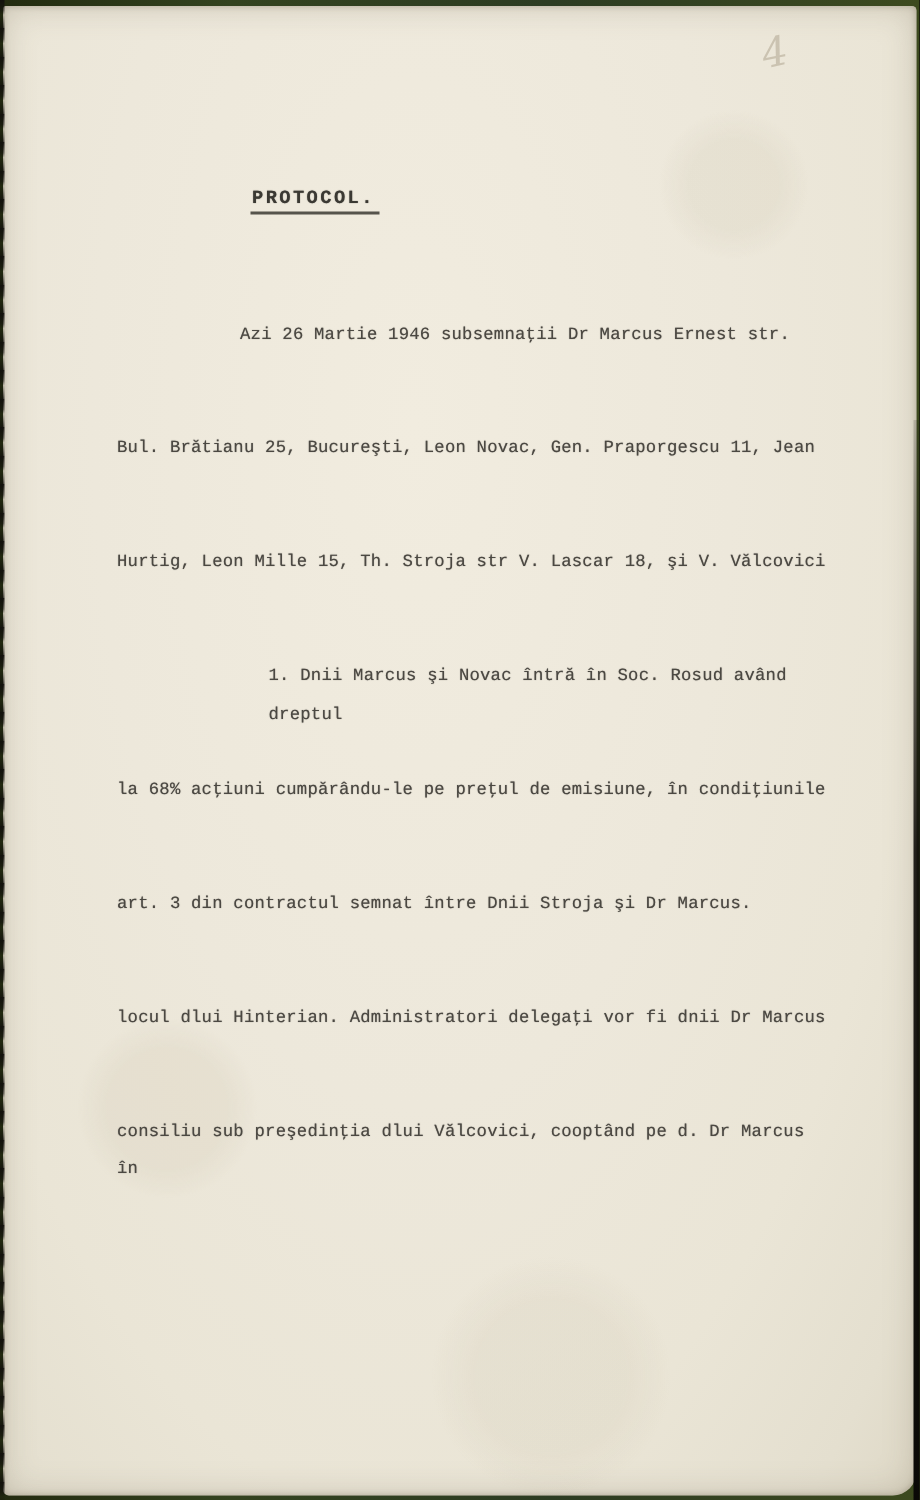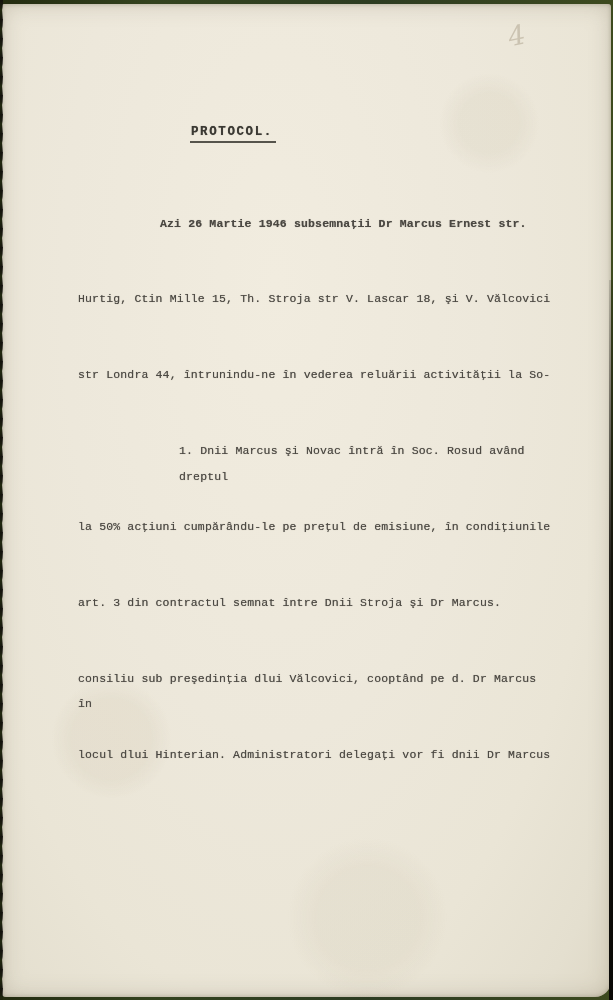--- a/index.html
+++ b/index.html
@@ -58,21 +58,21 @@
     font-size: 27px;
     color: rgba(150, 138, 112, 0.38);
     transform: rotate(-12deg);
     user-select: none;
   }
   .content {
     position: absolute;
     left: 76px; top: 118px; right: 56px;
   }
   .doc-title {
-    margin-left: 112px;
+    margin-left: 89px;
     margin-bottom: 21px;
     height: 17px;
   }
   .doc-title .title-text {
     display: inline-block;
     font-size: 12.5px;
     font-weight: 700;
     letter-spacing: 1.6px;
     color: #3b3933;
     border-bottom: 2px solid rgba(59, 57, 51, 0.85);
@@ -81,43 +81,43 @@
   }
   .lines {
     font-size: 11.5px;
     line-height: 25.3px;
     letter-spacing: 0.15px;
     color: #4b4842;
     text-shadow: 0 0 0.7px rgba(75,72,66,0.65);
     white-space: pre-wrap;
   }
   .line { height: 25.3px; overflow: visible; }
-  .line.indent-first { padding-left: 82px; font-weight: bold; }
+  .line.indent-first { padding-left: 82px; }
   .line.indent-item  { padding-left: 101px; }
 </style>
 </head>
 <body>
 
 <div class="scan">
   <div class="paper">
     <div class="blotches"></div>
     <div class="pencil-mark">4</div>
     <div class="content">
       <div class="doc-title">
         <span class="title-text">PROTOCOL.</span>
       </div>
       <div class="lines">
         <div class="line indent-first">Azi 26 Martie 1946 subsemnaţii Dr Marcus Ernest str.</div>
-        <div class="line">Hurtig, Ctin Mille 15, Th. Stroja str V. Lascar 18, şi V. Vălcovici</div>
-        <div class="line">str Londra 44, întrunindu-ne în vederea reluării activităţii la So-</div>
+        <div class="line">Bul. Brătianu 25, Bucureşti, Leon Novac, Gen. Praporgescu 11, Jean</div>
+        <div class="line">Hurtig, Leon Mille 15, Th. Stroja str V. Lascar 18, şi V. Vălcovici</div>
         <div class="line indent-item">1. Dnii Marcus şi Novac întră în Soc. Rosud având dreptul</div>
-        <div class="line">la 50% acţiuni cumpărându-le pe preţul de emisiune, în condiţiunile</div>
+        <div class="line">la 68% acţiuni cumpărându-le pe preţul de emisiune, în condiţiunile</div>
         <div class="line">art. 3 din contractul semnat între Dnii Stroja şi Dr Marcus.</div>
+        <div class="line">locul dlui Hinterian. Administratori delegaţi vor fi dnii Dr Marcus</div>
         <div class="line">consiliu sub preşedinţia dlui Vălcovici, cooptând pe d. Dr Marcus în</div>
-        <div class="line">locul dlui Hinterian. Administratori delegaţi vor fi dnii Dr Marcus</div>
         
         
         
         
         
         
         
         
         
         

